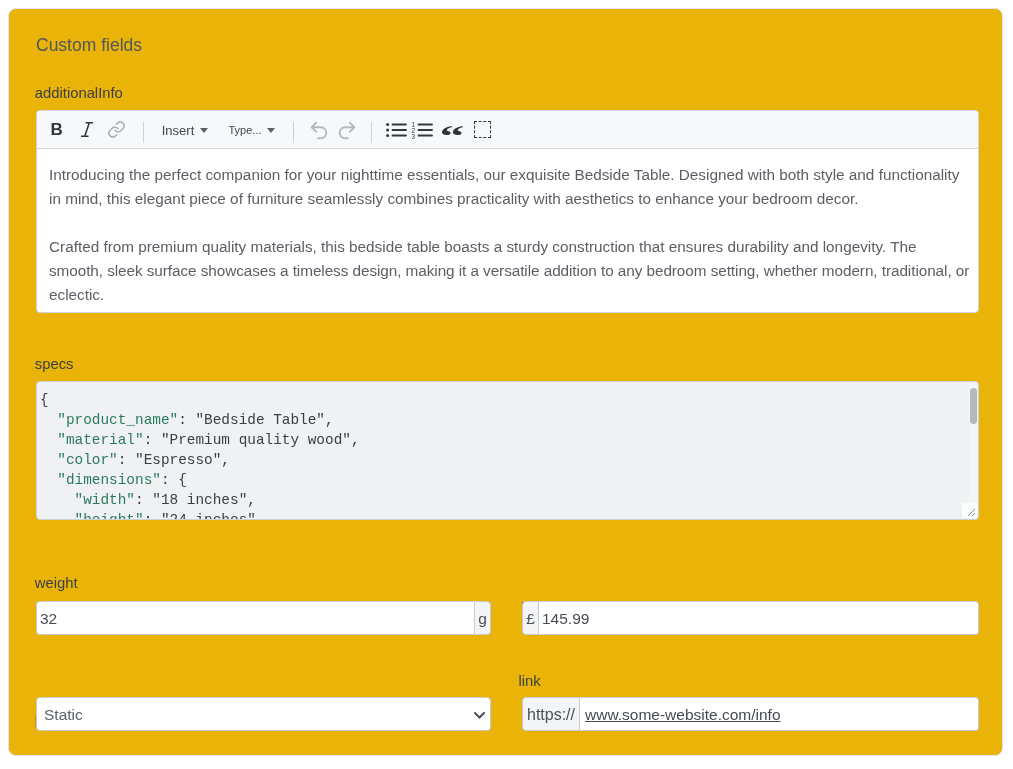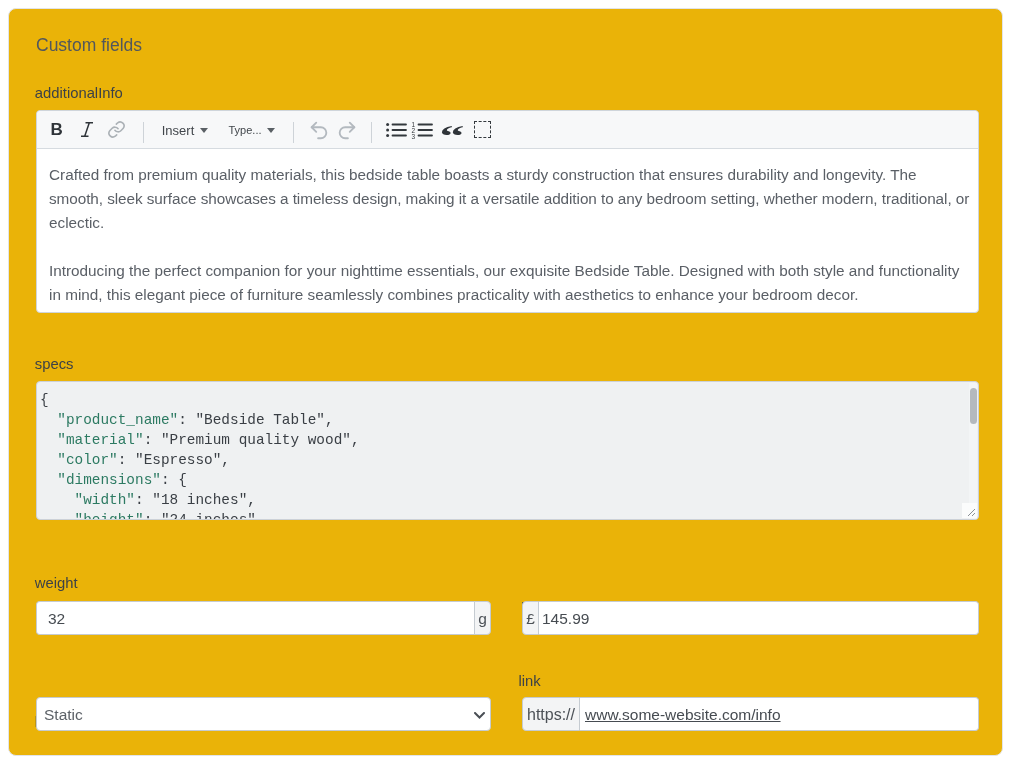--- a/index.html
+++ b/index.html
@@ -22,21 +22,21 @@
 #specsbox { left:27px; top:371.5px; width:943px; height:139px; background:#eff1f2; border:1px solid #ccd1d7; border-radius:4px; overflow:hidden; }
 #specsbox pre { font-family:"Liberation Mono",monospace; font-size:14.4px; line-height:20px; color:#3a3f45; padding:8px 3px; }
 .key { color:#2c7a62; }
 #sbtrack { position:absolute; right:1px; top:1px; width:8px; height:136px; background:#f3f5f6; }
 #sbthumb { position:absolute; right:1px; top:6px; width:7px; height:36px; background:#b4b9be; border-radius:4px; }
 #labw { left:25.8px; top:566px; }
 #labr { left:512px; top:566px;margin-top:24px; }
 #labp { left:25.8px; top:664px;margin-top:38px; }
 #labl { left:509.5px; top:664px; }
 .ctrl { position:absolute; height:34px; border:1px solid #c5cbd1; background:#fff; font-size:15.5px; color:#464b51; }
-#winput { left:27px; top:592px; width:439px; border-radius:4px 0 0 4px; border-right:none;padding-left:8px; }
+#winput { left:27px; top:592px; width:439px; border-radius:4px 0 0 4px; border-right:none; }
 #waddon { left:465px; top:592px; width:17px; height:34px; border:1px solid #c5cbd1; border-radius:0 4px 4px 0; background:#f3f4f5; color:#4c5157; display:flex; align-items:center; justify-content:center; font-size:15.5px; padding-top:2px; }
 #rprefix { left:513px; top:592px; width:17px; height:34px; border:1px solid #c5cbd1; border-radius:4px 0 0 4px; background:#f3f4f5; color:#4c5157; display:flex; align-items:center; justify-content:center; font-size:15.5px; padding-top:2px; }
 #rinput { left:530px; top:592px; width:440px; border-radius:0 4px 4px 0; border-left:none; }
 .ctrl-inner { display:flex; align-items:center; height:100%; padding-left:3px; padding-top:2px; }
 #pselect { left:27px; top:688px; width:455px; border-radius:4px; color:#5c6167; }
 #pselect .ctrl-inner { padding-left:7px; }
 #lprefix { left:513px; top:688px; width:58px; height:34px; border:1px solid #c5cbd1; border-radius:4px 0 0 4px; background:#f3f4f5; color:#4c5157; display:flex; align-items:center; justify-content:center; font-size:16px; padding-top:2px; }
 #linput { left:571px; top:688px; width:399px; border-radius:0 4px 4px 0; border-left:none; }
 #linput .ctrl-inner { padding-left:5px;text-decoration:underline; }
 #chev { position:absolute; right:5px; top:14px; }
@@ -101,22 +101,22 @@
           </svg>
       </div>
       <div class="tbi" style="left:399.5px;width:30px;font-family:'Liberation Serif',serif;font-weight:bold;font-size:44px;color:#2f3439;">
           <span style="margin-top:13px;display:inline-block;transform:scale(1.13,0.68);">“</span>
         </div>
       <div class="tbi" style="left:430.5px;width:30px;">
           <span style="display:inline-block;width:17px;height:17px;border:1.6px dashed #33383d;"></span>
         </div>
     </div>
     <div id="econtent">
+      <p>Introducing the perfect companion for your nighttime essentials, our exquisite Bedside Table. Designed with both style and functionality<br>in mind, this elegant piece of furniture seamlessly combines practicality with aesthetics to enhance your bedroom decor.</p>
       <p>Crafted from premium quality materials, this bedside table boasts a sturdy construction that ensures durability and longevity. The<br><span style="letter-spacing:-0.06px">smooth, sleek surface showcases a timeless design, making it a versatile addition to any bedroom setting, whether modern, traditional, or</span><br>eclectic.</p>
-      <p>Introducing the perfect companion for your nighttime essentials, our exquisite Bedside Table. Designed with both style and functionality<br>in mind, this elegant piece of furniture seamlessly combines practicality with aesthetics to enhance your bedroom decor.</p>
     </div>
   </div>
 
   <div class="abs flabel" id="lab2">specs</div>
   <div class="abs" id="specsbox">
     <pre>{
   <span class="key">"product_name"</span>: "Bedside Table",
   <span class="key">"material"</span>: "Premium quality wood",
   <span class="key">"color"</span>: "Espresso",
   <span class="key">"dimensions"</span>: {

